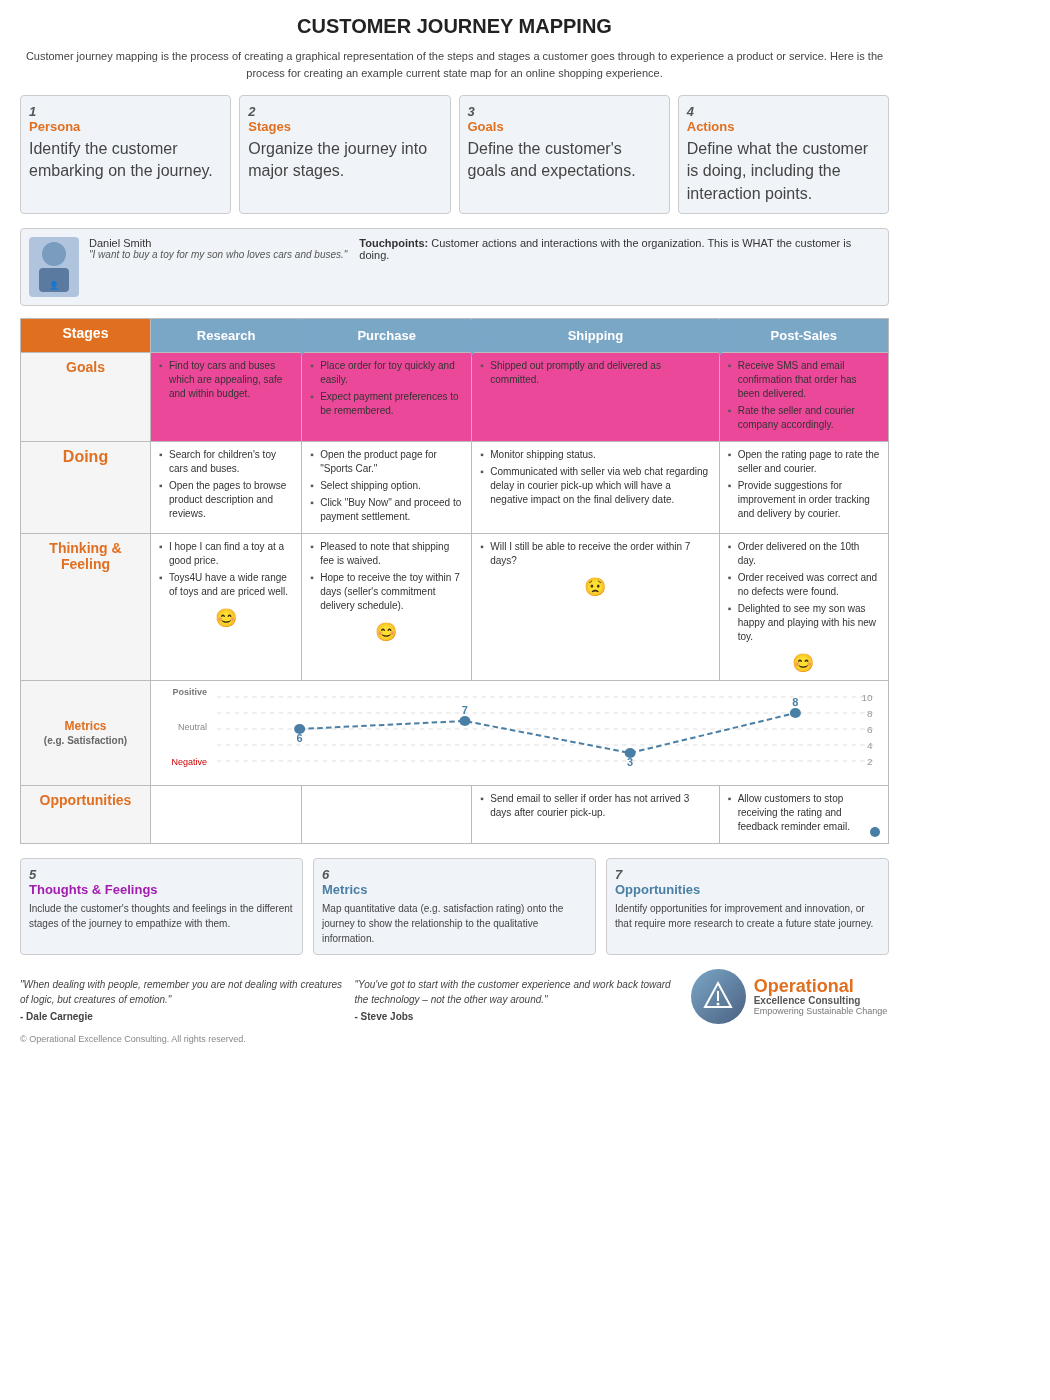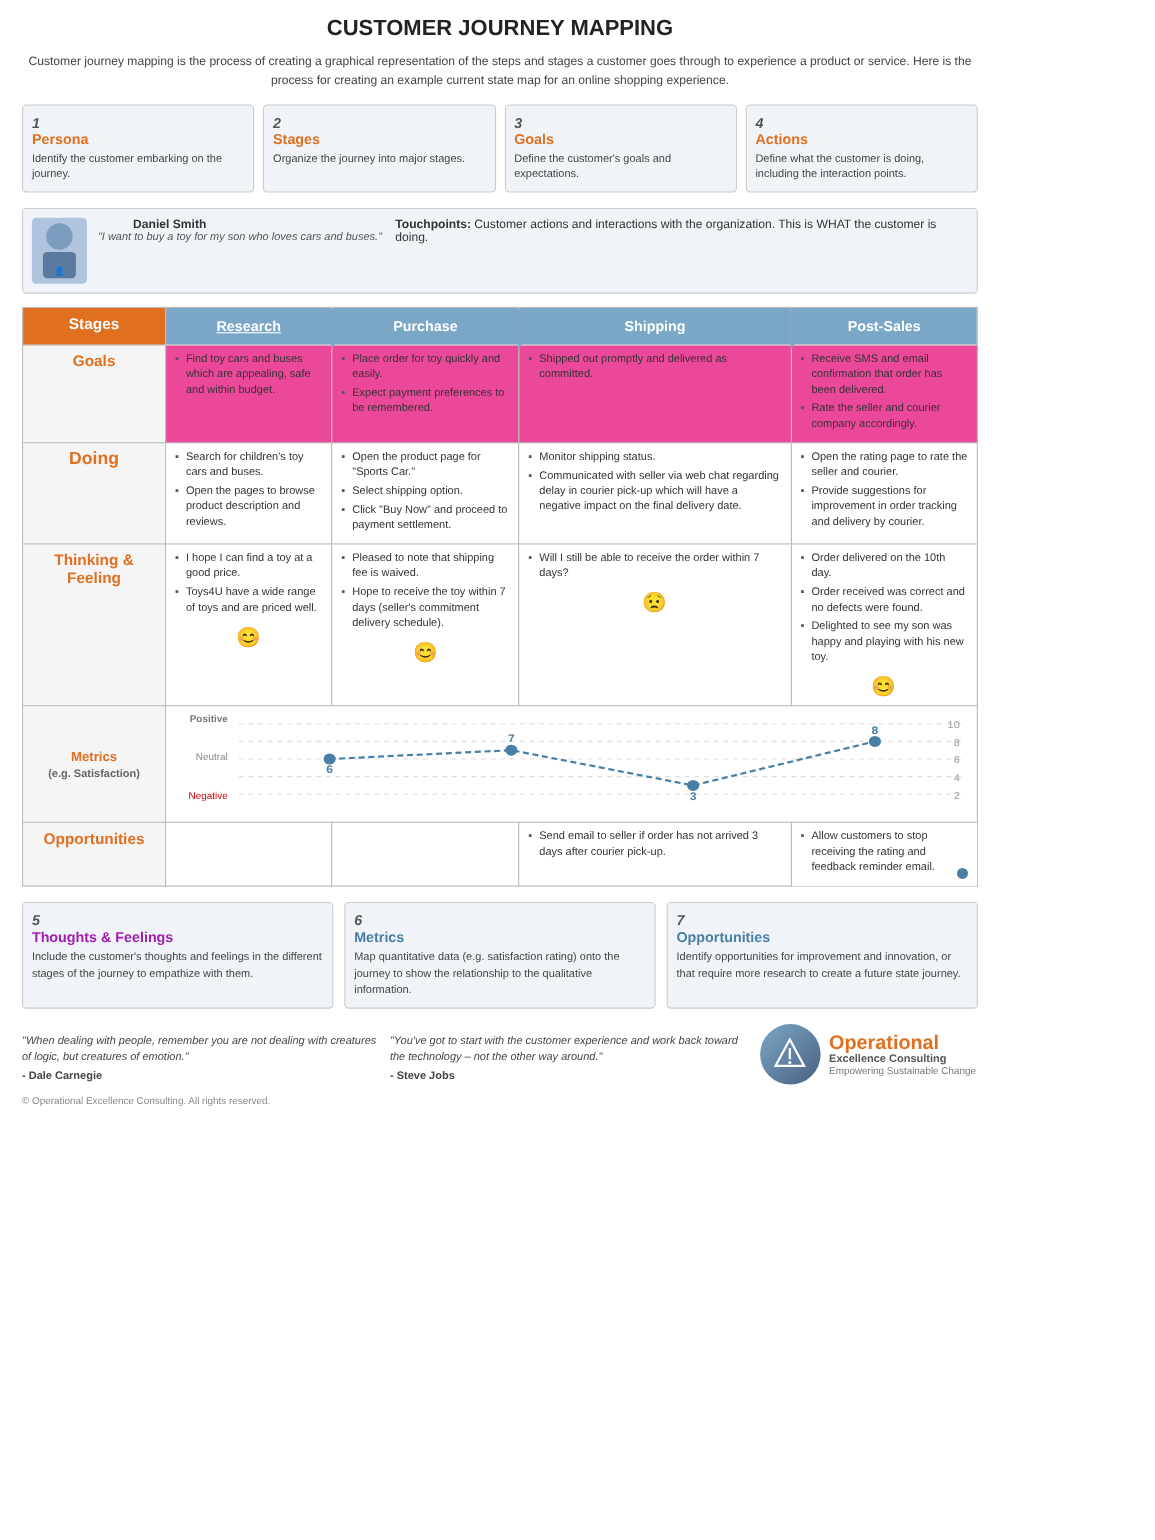--- a/index.html
+++ b/index.html
@@ -9,27 +9,27 @@
 
     h1.main-title { text-align: center; font-size: 20px; font-weight: bold; text-transform: uppercase; margin-bottom: 10px; color: #222; }
 
     .intro-text { text-align: center; font-size: 11px; color: #444; margin-bottom: 14px; line-height: 1.5; }
 
     
     .info-boxes { display: flex; gap: 8px; margin-bottom: 14px; }
     .info-box { flex: 1; border: 1px solid #ccc; border-radius: 4px; padding: 8px; background: #f0f4f8; }
     .info-box .num { font-style: italic; font-weight: bold; font-size: 13px; color: #555; }
     .info-box .label-title { font-weight: bold; font-size: 13px; color: #e07020; margin-bottom: 4px; }
-    .info-box .desc { font-size: 10px; color: #444; line-height: 1.4; }
+    .info-box .desc { font-size: 16px; color: #444; line-height: 1.4; }
 
     
     .persona-row { display: flex; gap: 10px; margin-bottom: 12px; background: #f0f4f8; border: 1px solid #ccc; border-radius: 4px; padding: 8px; }
     .persona-avatar { width: 50px; height: 60px; background: #b0c4de; border-radius: 4px; display: flex; align-items: center; justify-content: center; flex-shrink: 0; }
     .persona-info { flex: 1; }
-    .persona-name { font-weight: bold; font-size: 11px; margin-left: 32px; }
+    .persona-name { font-weight: normal; font-size: 11px; }
     .persona-quote { font-style: italic; font-size: 10px; color: #555; }
     .touchpoints-info { flex: 2; }
     .touchpoints-info .bold { font-weight: bold; }
     .channels-info { flex: 2; }
     .channels-info .bold { font-weight: bold; }
 
     
     .journey-table { width: 100%; border-collapse: collapse; margin-bottom: 14px; }
     .journey-table td, .journey-table th { border: 1px solid #bbb; padding: 6px 8px; vertical-align: top; }
 
@@ -116,21 +116,21 @@
       <span>Customer actions and interactions with the organization. This is WHAT the customer is doing.</span>
     </div>
   </div>
 
   <table class="journey-table">
 
     <tbody>
         <tr>
       <td style="background:#e07020;color:white;text-align:center;font-weight:bold;font-size:14px;border:1px solid #bbb;">Stages</td>
       <td style="padding:0;border:1px solid #bbb;">
-        <div style="background:#7ba7c7;color:white;font-weight:bold;font-size:13px;text-align:center;padding:9px 6px;position:relative;text-decoration:underline;">
+        <div style="background:#7ba7c7;color:white;font-weight:bold;font-size:13px;text-align:center;padding:9px 6px;position:relative;">
           <span>Research</span>
           <div style="position:absolute;right:-12px;top:0;width:0;height:0;border-top:19px solid transparent;border-bottom:19px solid transparent;border-left:12px solid #7ba7c7;z-index:2;"></div>
         </div>
       </td>
       <td style="padding:0;border:1px solid #bbb;">
         <div style="background:#7ba7c7;color:white;font-weight:bold;font-size:13px;text-align:center;padding:9px 6px;position:relative;">
           <span>Purchase</span>
           <div style="position:absolute;right:-12px;top:0;width:0;height:0;border-top:19px solid transparent;border-bottom:19px solid transparent;border-left:12px solid #7ba7c7;z-index:2;"></div>
         </div>
       </td>

